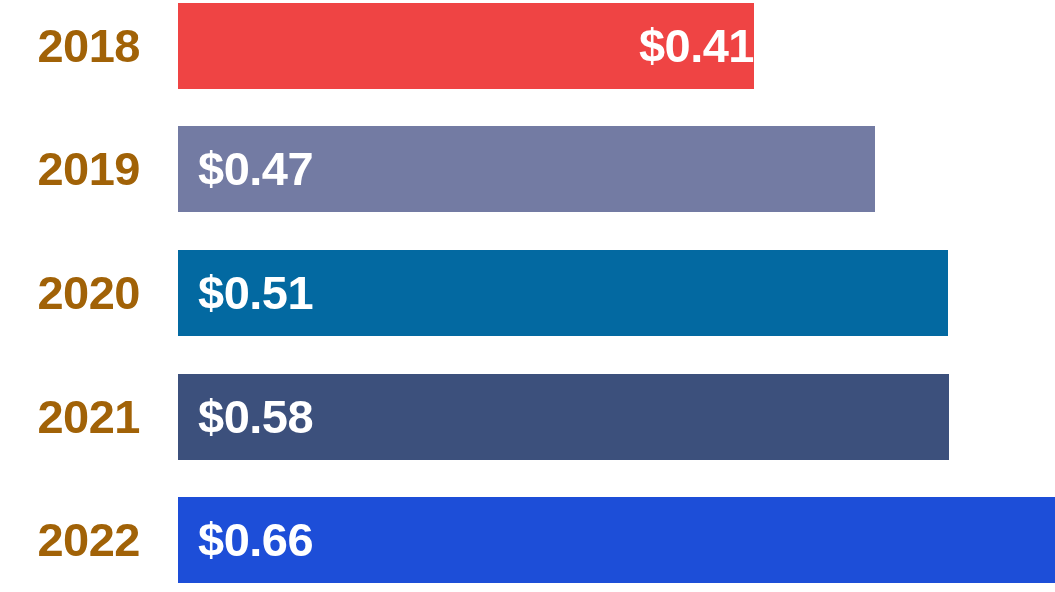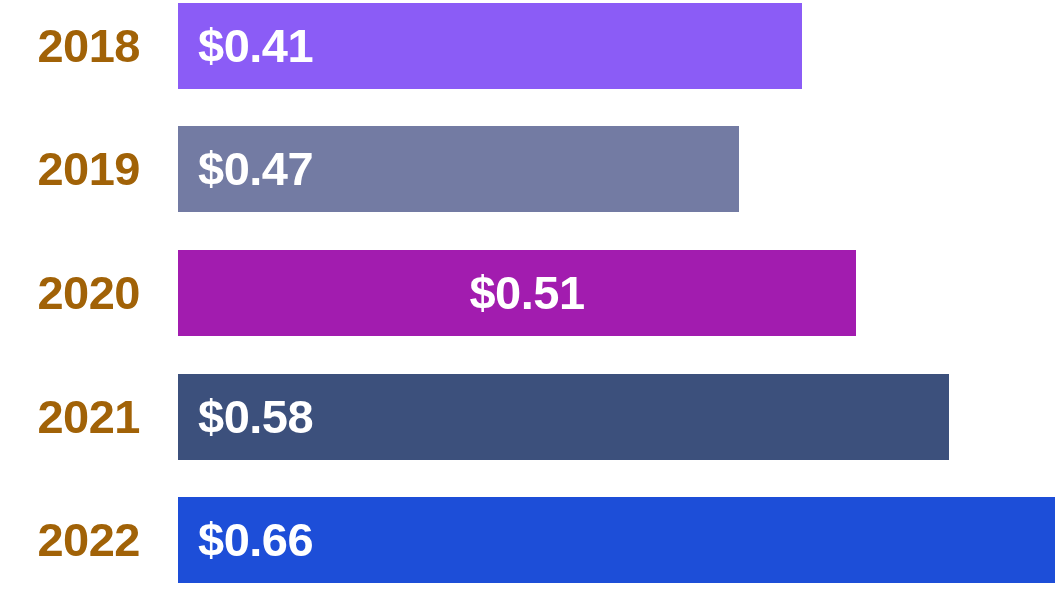--- a/index.html
+++ b/index.html
@@ -71,39 +71,39 @@
   }
 </style>
 </head>
 <body style="background: rgb(255, 255, 255);">
 
 <div id="chart-root" style="background: rgb(255, 255, 255);">
 
   <div class="bar-row row-0">
     <div class="year-label">2018</div>
     <div class="bar-track">
-      <div class="bar" style="width: 624px; background: #8b5cf6;">
+      <div class="bar" style="width: 576px; background: #ef4444; justify-content: flex-end;">
         <span class="bar-value">$0.41</span>
       </div>
     </div>
   </div>
 
   <div class="bar-row row-1">
     <div class="year-label">2019</div>
     <div class="bar-track">
-      <div class="bar" style="width: 561px; background: rgb(115, 123, 163);">
+      <div class="bar" style="width: 697px; background: rgb(115, 123, 163);">
         <span class="bar-value">$0.47</span>
       </div>
     </div>
   </div>
 
   <div class="bar-row row-2">
     <div class="year-label">2020</div>
     <div class="bar-track">
-      <div class="bar" style="width: 678px; background: #a21caf; justify-content: center;">
+      <div class="bar" style="width: 770px; background: #0369a1;">
         <span class="bar-value">$0.51</span>
       </div>
     </div>
   </div>
 
   <div class="bar-row row-3">
     <div class="year-label">2021</div>
     <div class="bar-track">
       <div class="bar" style="width: 771px; background: rgb(60, 80, 124);">
         <span class="bar-value">$0.58</span>

